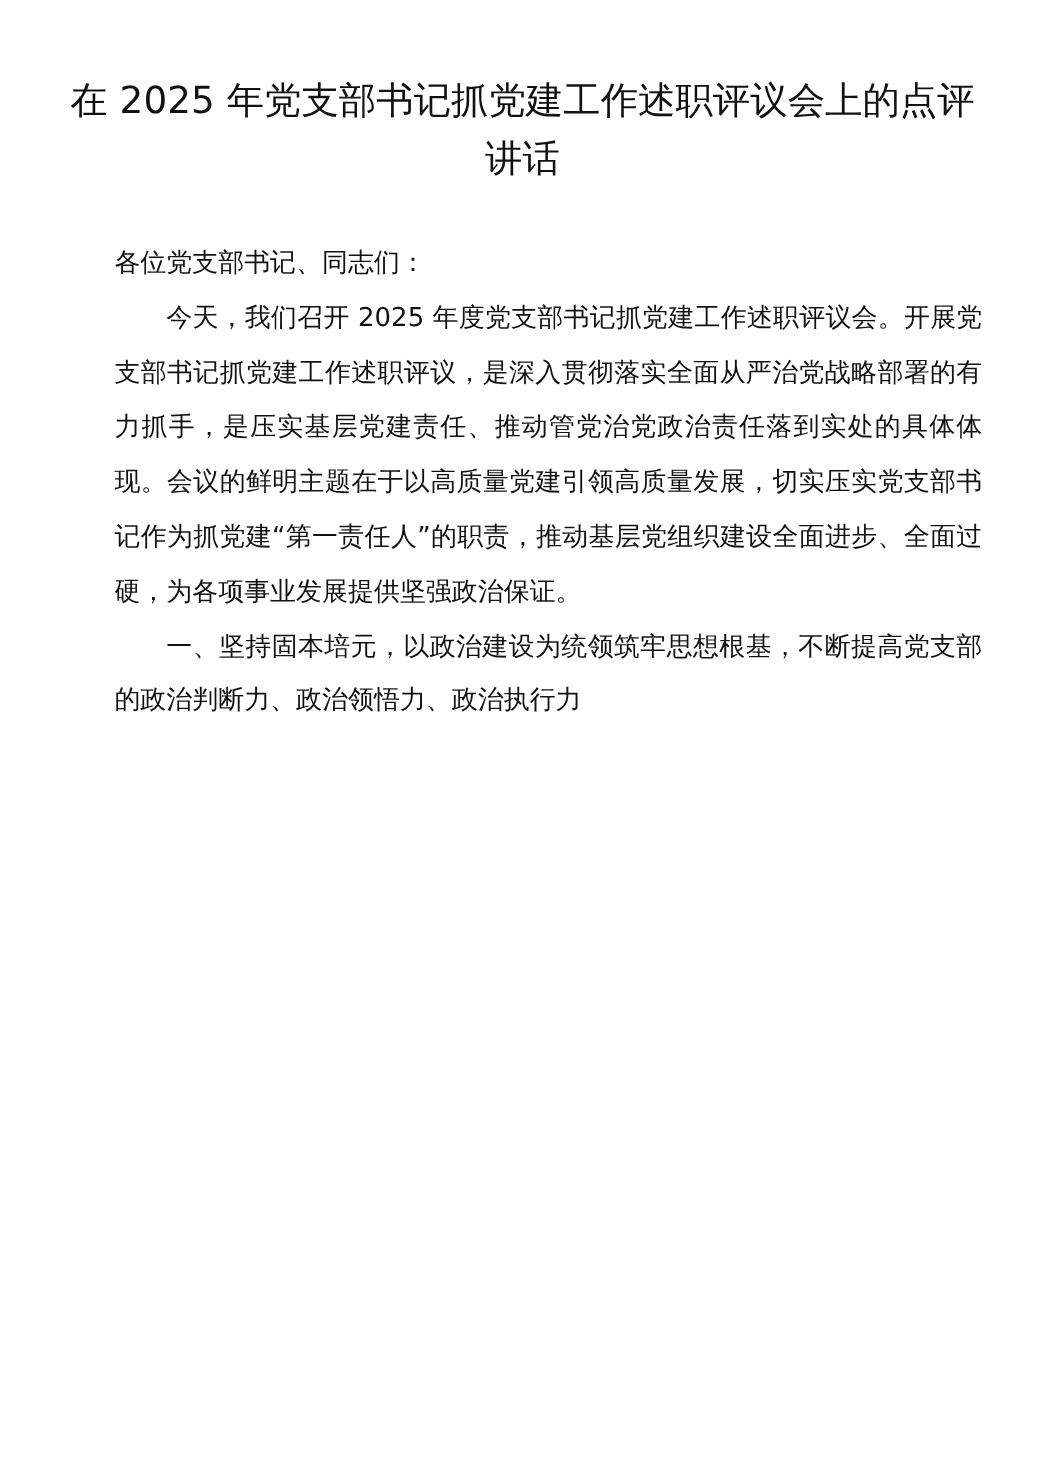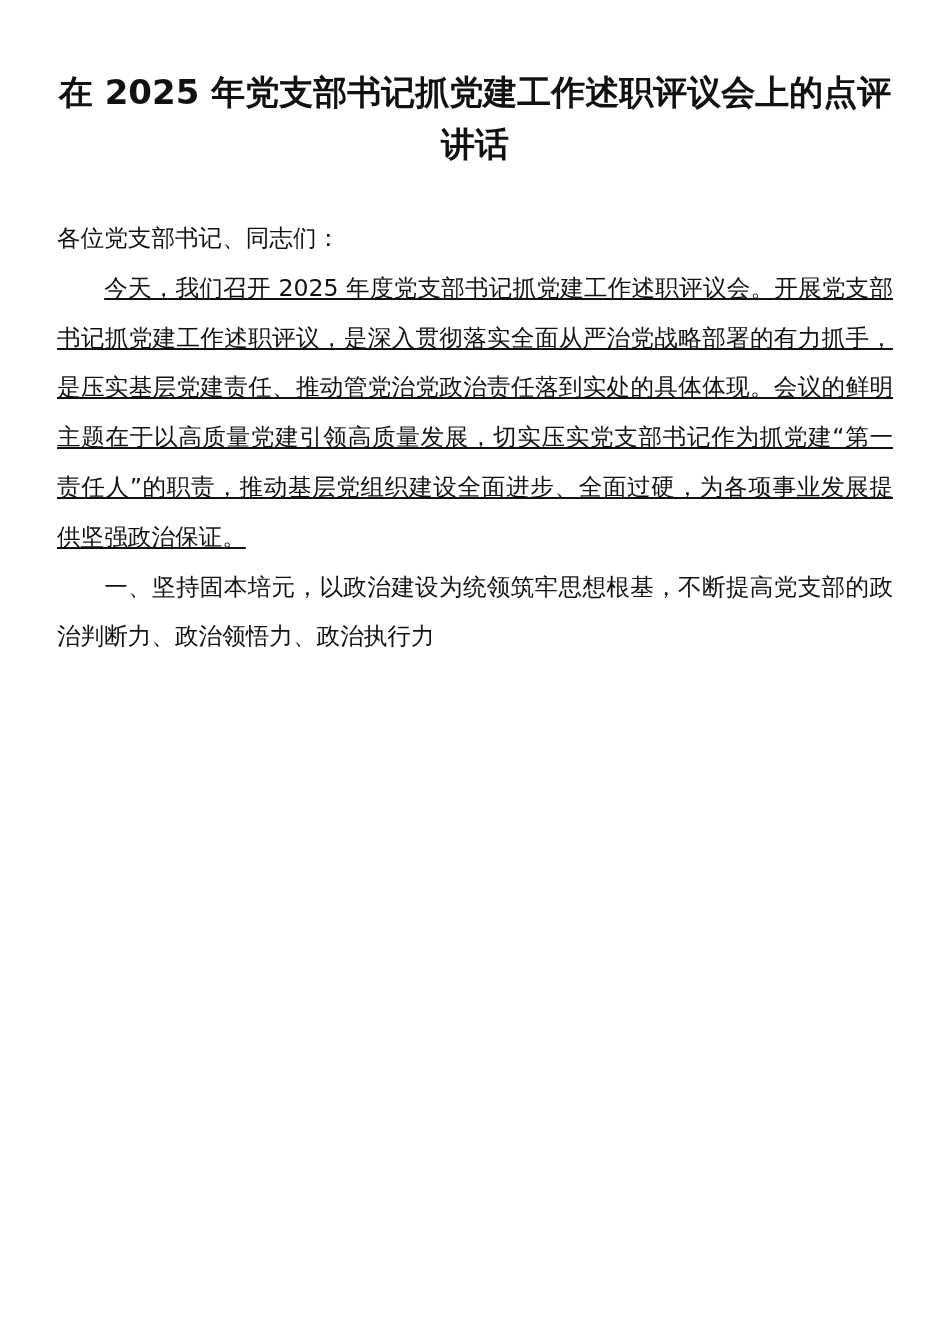--- a/index.html
+++ b/index.html
@@ -19,37 +19,37 @@
       position: absolute;
       left: 57px;
       top: 66px;
       width: 836px;
     }
     .title {
       text-align: center;
       font-size: 34px;
       line-height: 52px;
       margin: 0;
-      font-weight: bold;
+      font-weight: normal;
       letter-spacing: 0px;
     }
     .content {
       margin-top: 44px;
       font-size: 23.6px;
       line-height: 49.8px;
       text-align: justify;
       text-justify: inter-character;
+      margin-left: 47px;
     }
     .salutation {
       margin: 0;
     }
     .para {
       margin: 0;
       text-indent: 2em;
-      text-decoration: underline;
     }
     .section-heading {
       margin: 0;
       text-indent: 2em;
       font-weight: normal;
     }
   </style>
 </head>
 <body>
 

